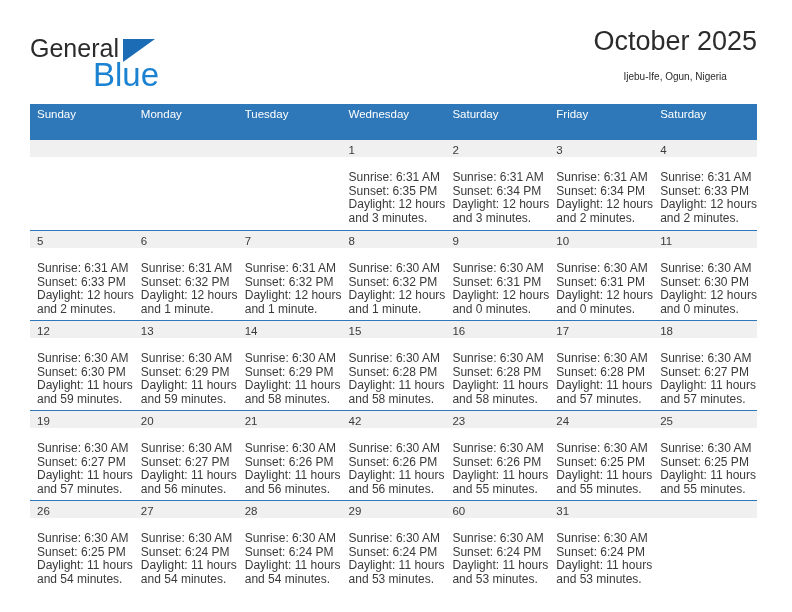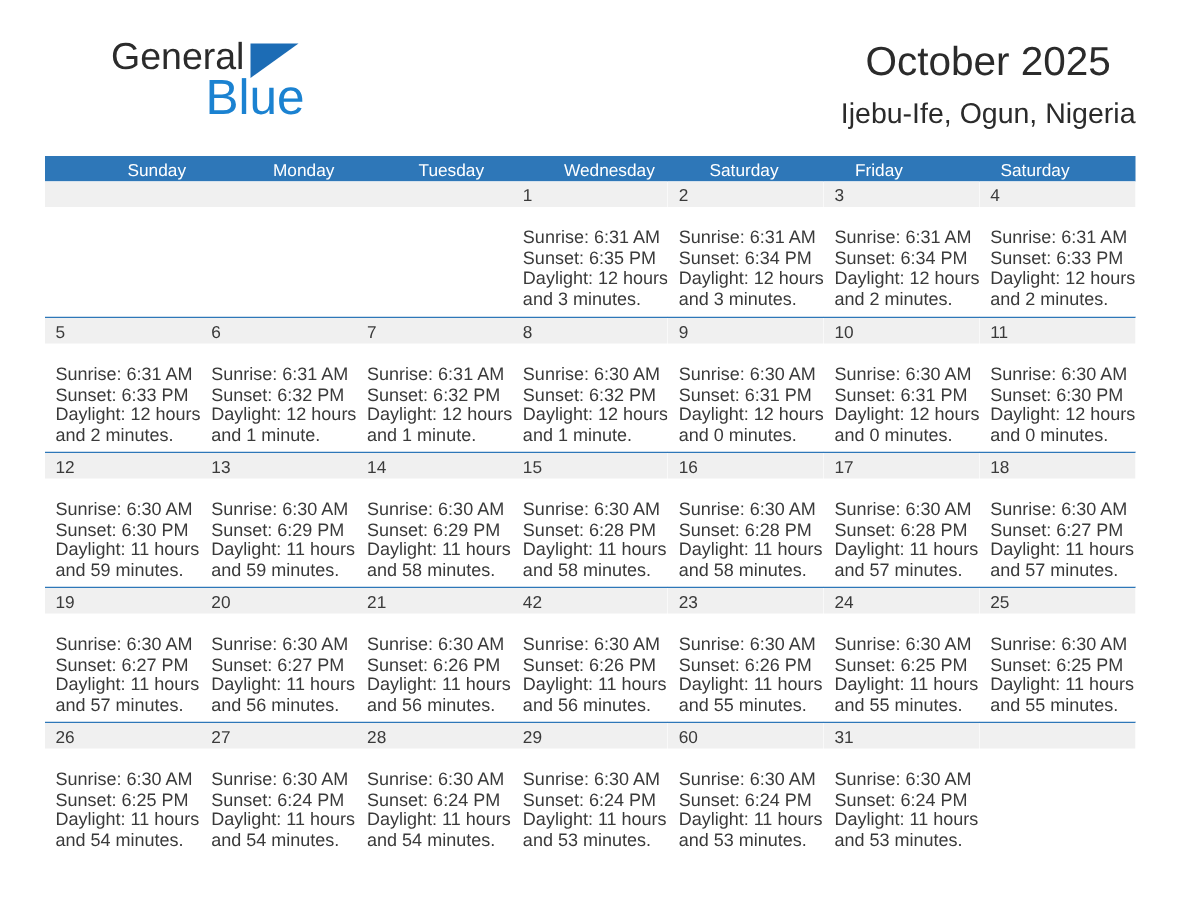--- a/index.html
+++ b/index.html
@@ -26,24 +26,23 @@
   .header {
     position: absolute;
     left: 30px;
     top: 24px;
     right: 35px;
     height: 74px;
   }
   .brand {
     position: absolute;
     left: 0;
-    top: 0;
+    top: 10px;
     width: 180px;
     height: 56px;
-    margin-left: 44px;
   }
   .brand-general {
     position: absolute;
     left: 0;
     top: 0;
     font-size: 25px;
     letter-spacing: 0px;
     color: #2b2b2b;
     font-family: "Liberation Sans", sans-serif;
     line-height: 28px;
@@ -72,39 +71,38 @@
     top: 0;
     text-align: center;
   }
   .cal-title {
     font-size: 27px;
     color: #2b2b2b;
     line-height: 34px;
     white-space: nowrap;
   }
   .cal-subtitle {
-    font-size: 19px;
+    font-size: 10px;
     color: #2b2b2b;
     line-height: 20px;
     margin-top: 9px;
     white-space: nowrap;
   }
 
   
   .calendar {
     position: absolute;
     left: 30px;
     top: 104px;
     width: 727px;
   }
   .weekday-row {
     display: flex;
     background: #2e77b8;
-    height: 17px;
-    padding-left: 48px;
+    height: 36px;
   }
   .weekday {
     flex: 1 1 0;
     color: #ffffff;
     font-size: 11.5px;
     line-height: 20px;
     padding-left: 7px;
     box-sizing: border-box;
     white-space: nowrap;
     overflow: hidden;

